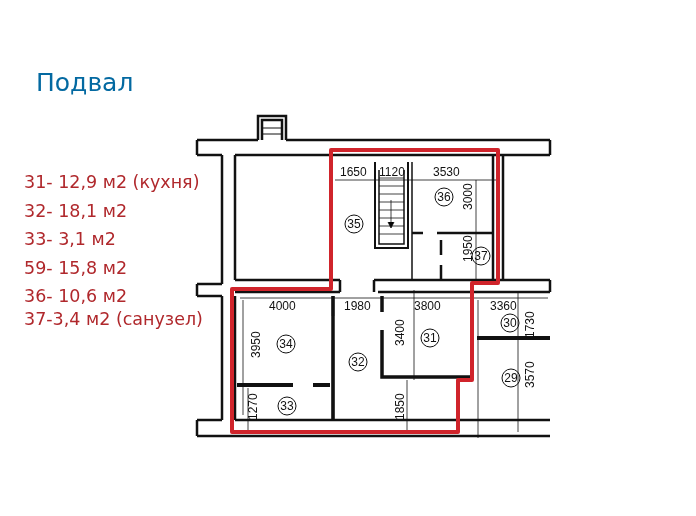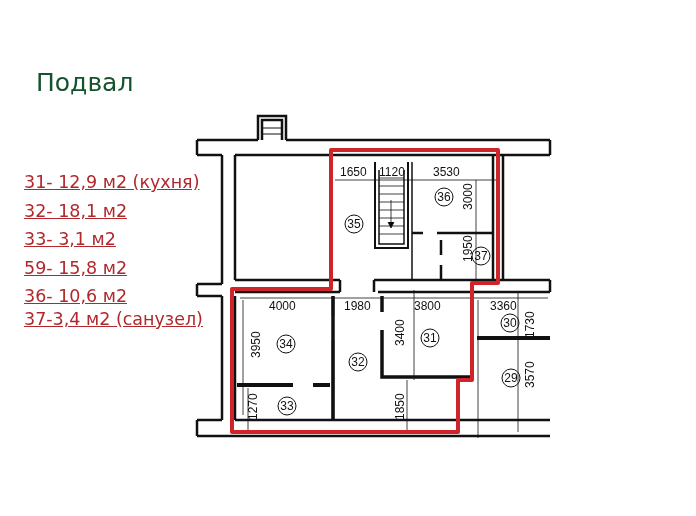--- a/index.html
+++ b/index.html
@@ -1,19 +1,19 @@
 <!DOCTYPE html>
 <html><head>
 <meta charset="utf-8">
 <style>
   html, body { margin:0; padding:0; background:#fff; }
   body { width:696px; height:516px; position:relative; overflow:hidden; font-family:"DejaVu Sans", sans-serif; }
-  .title { position:absolute; left:36px; top:68px; font-size:25px; color:#14532d; font-family:"DejaVu Sans", sans-serif; }
+  .title { position:absolute; left:36px; top:68px; font-size:25px; color:#0369a1; font-family:"DejaVu Sans", sans-serif; }
   .legend { position:absolute; left:24px; top:168px; color:#b0282c; font-size:17.5px; line-height:28.5px; }
-  .legend div { white-space:nowrap;text-decoration:underline; }
+  .legend div { white-space:nowrap; }
   svg { position:absolute; left:0; top:0; }
   .dim { font-family:"Liberation Sans", sans-serif; font-size:12px; fill:#111; }
   .num { font-family:"Liberation Sans", sans-serif; font-size:12px; fill:#111; text-anchor:middle; dominant-baseline:central; }
 </style>
 </head>
 <body>
 
 <div class="title">Подвал</div>
 
 <div class="legend">

